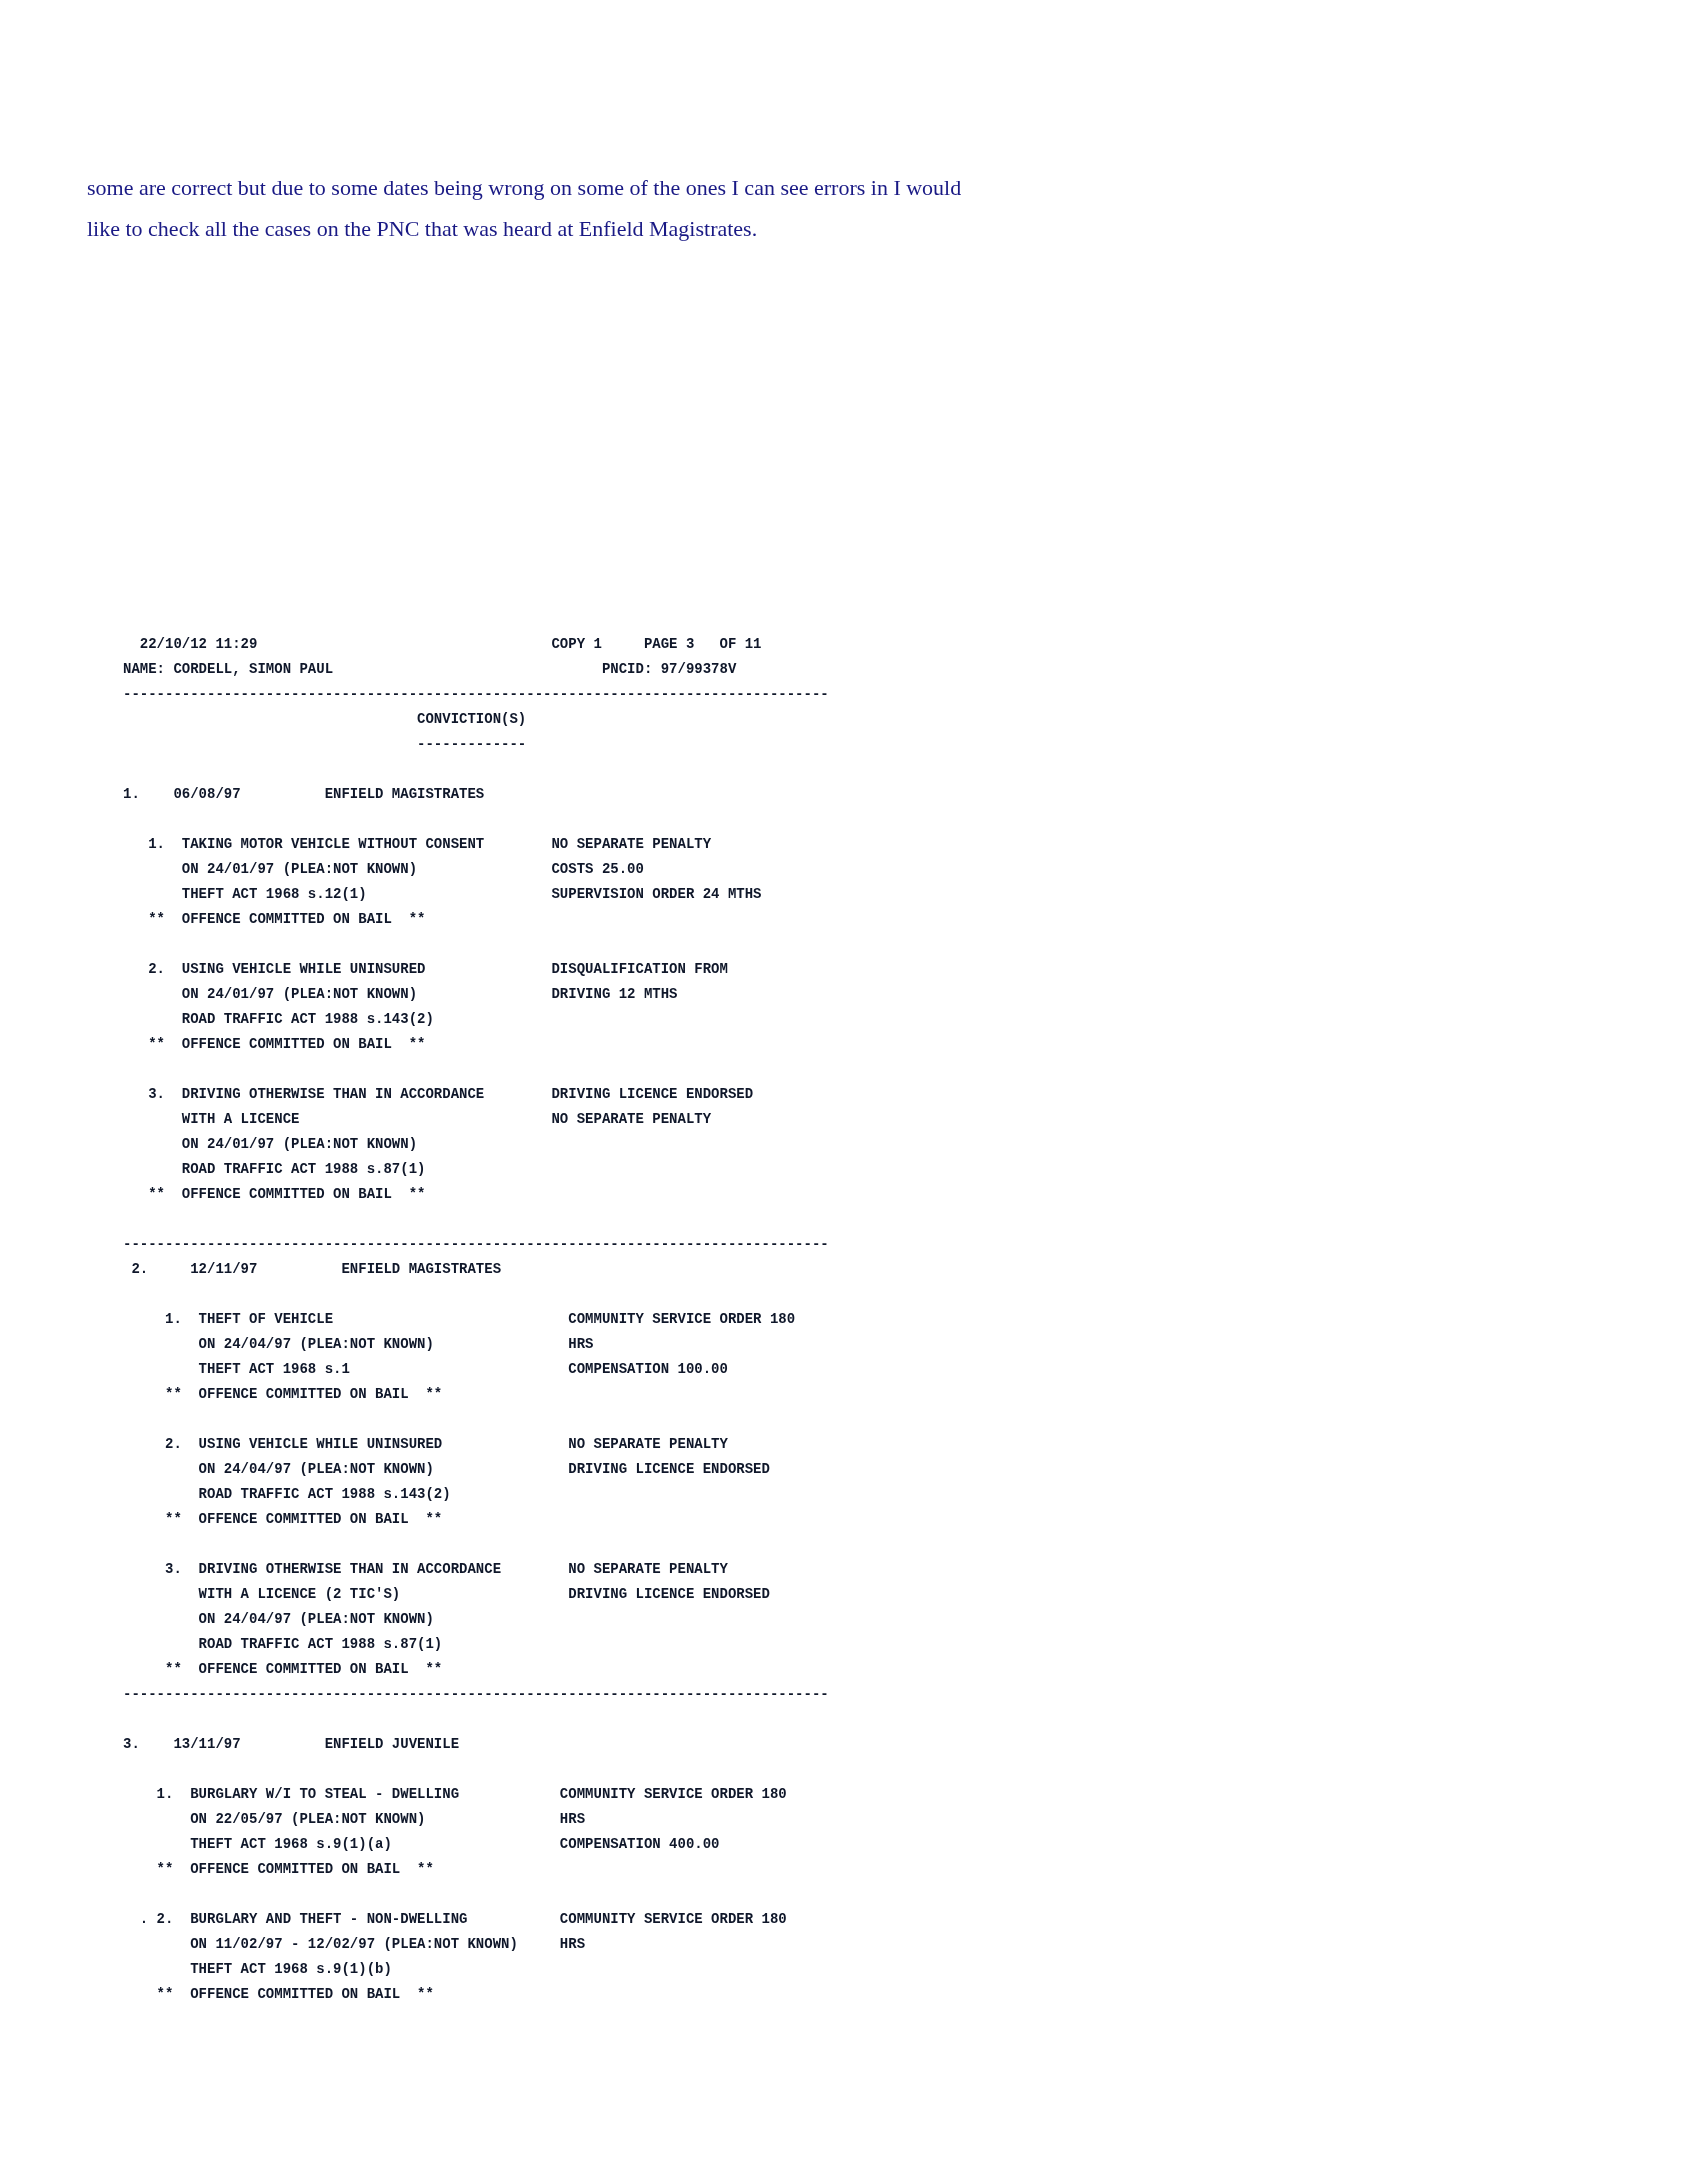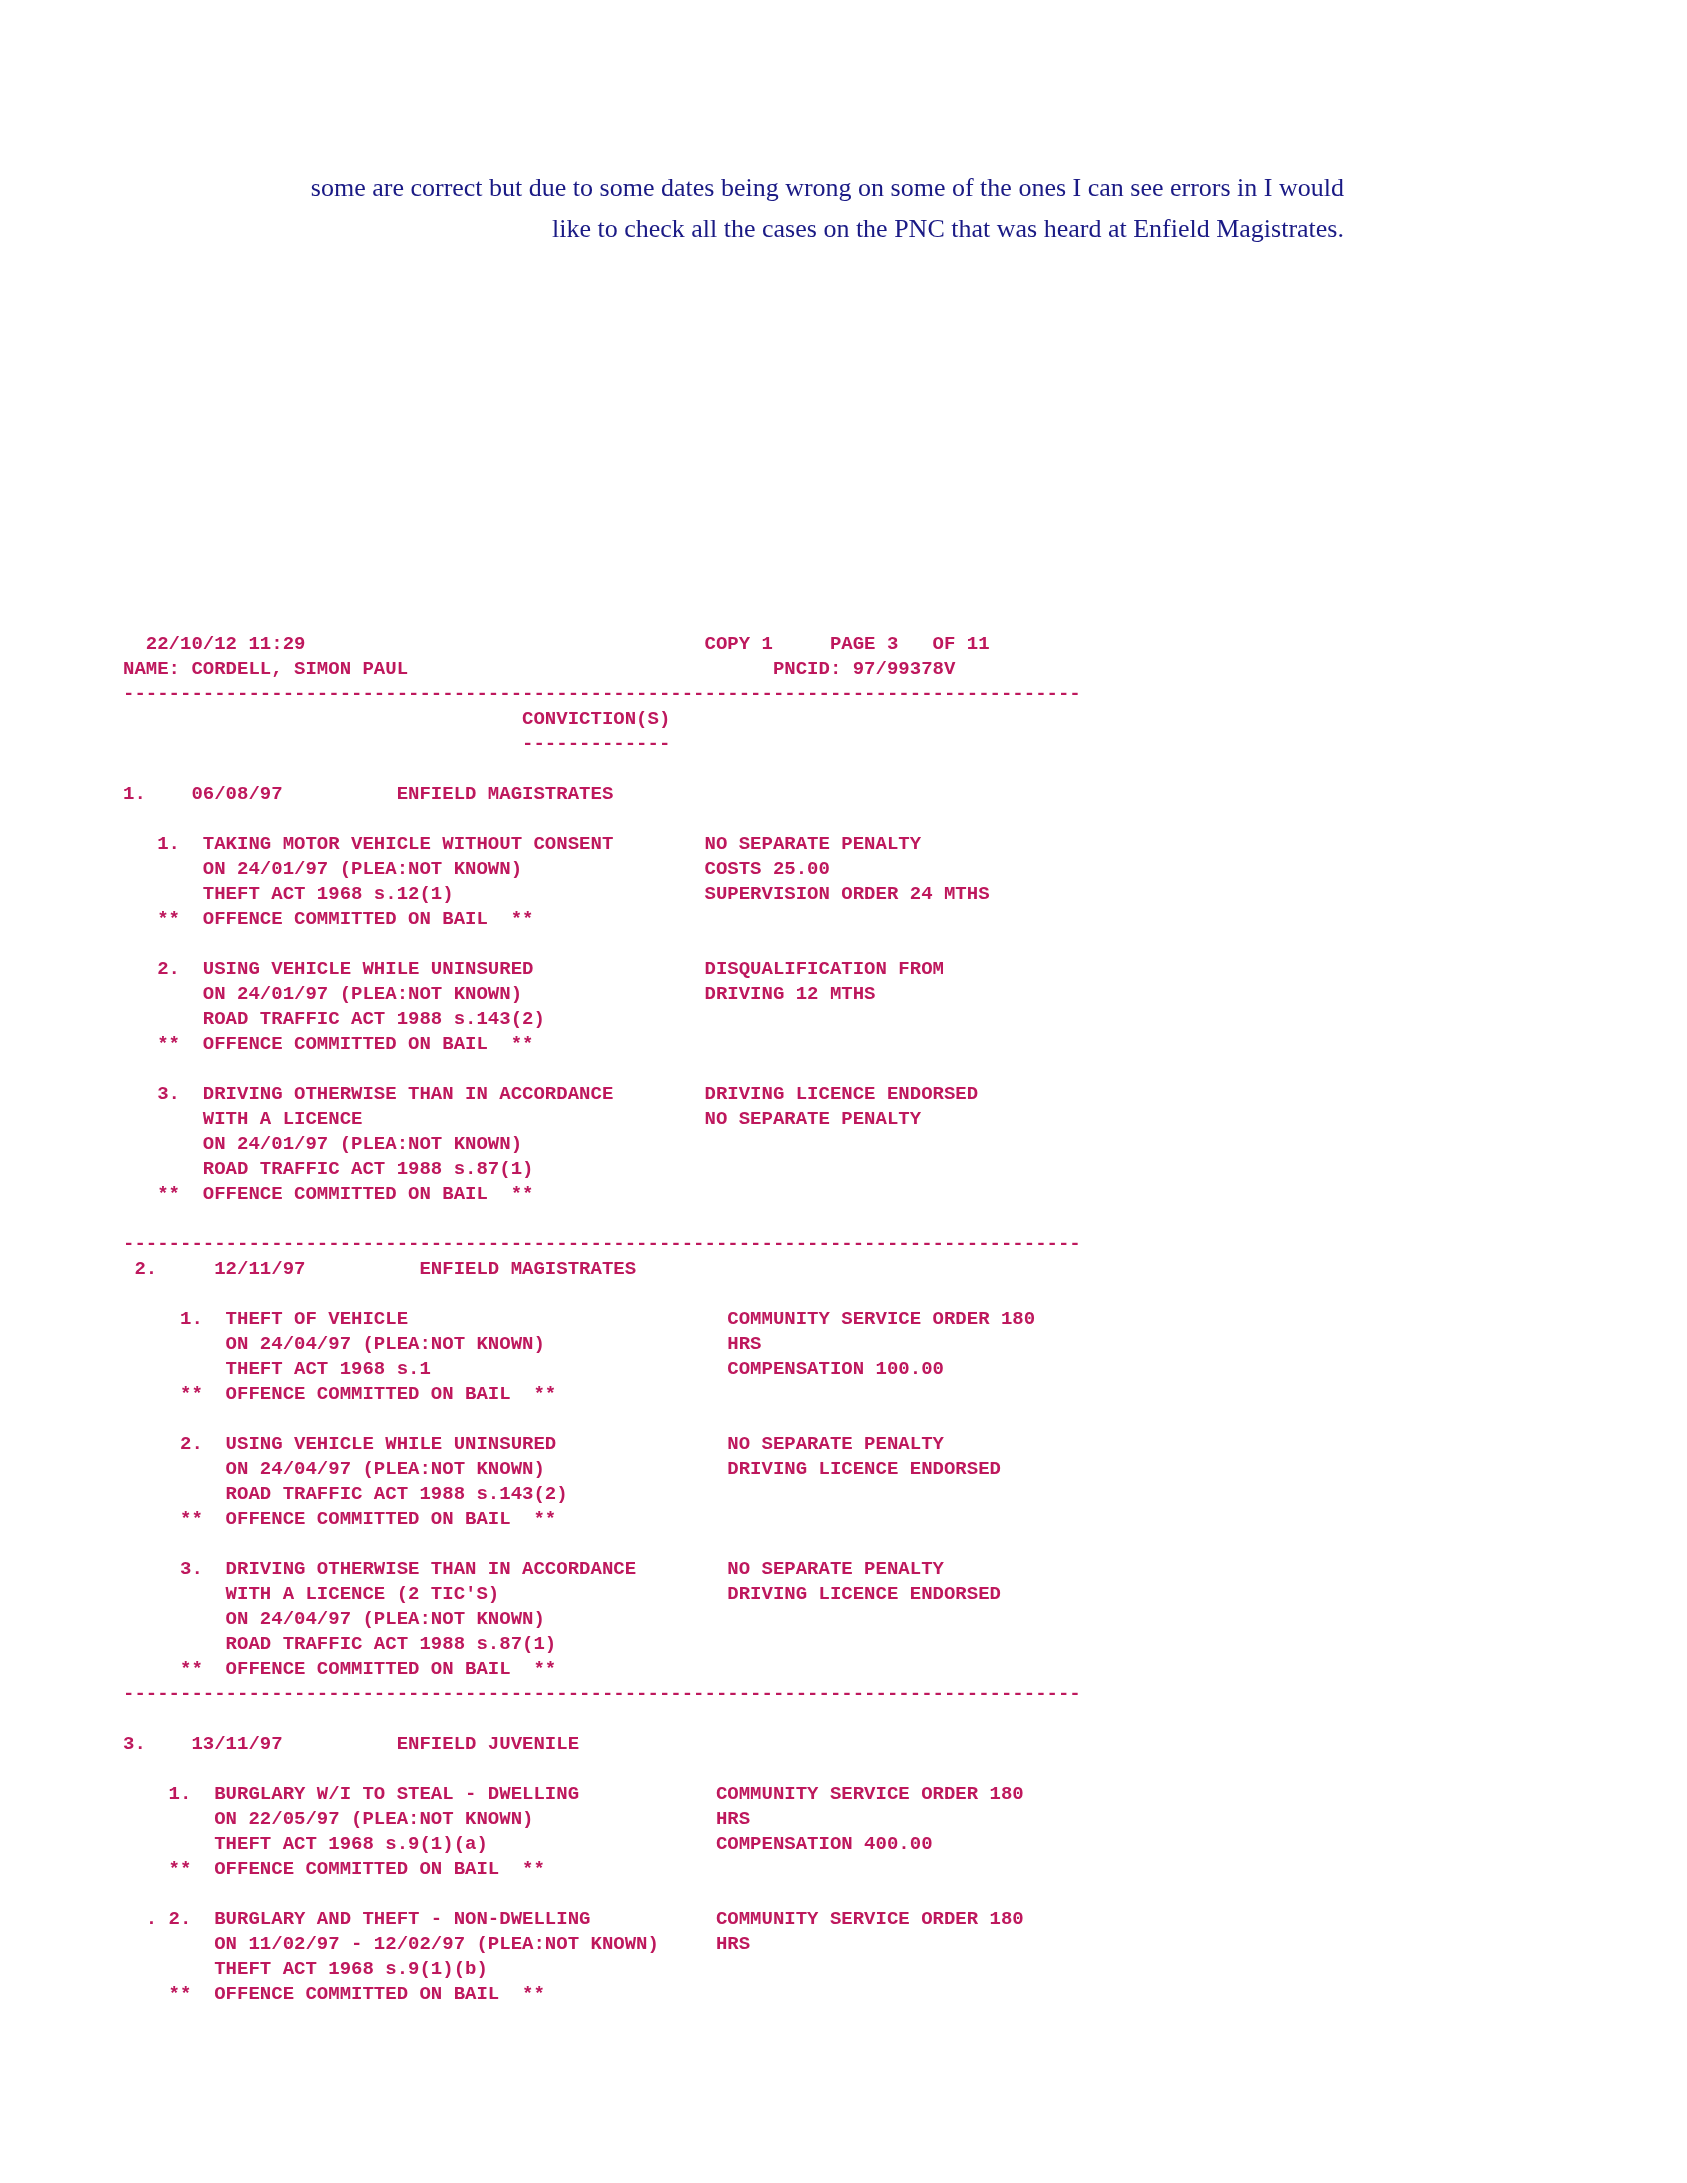--- a/index.html
+++ b/index.html
@@ -13,39 +13,38 @@
     height: 2183px;
     background: #ffffff;
     overflow: hidden;
   }
   .letter {
     position: absolute;
     left: 87px;
     top: 167px;
     width: 1257px;
     font-family: "Liberation Serif", serif;
-    font-size: 26px;
+    font-size: 22px;
     line-height: 41px;
     color: #1a1a85;
-    text-align: right;
   }
   .letter p {
     margin: 0 0 32px 0;
     white-space: pre-line;
   }
   .printout {
     position: absolute;
     left: 123px;
     top: 632px;
     margin: 0;
     font-family: "Liberation Mono", monospace;
-    font-size: 19px;
+    font-size: 14px;
     line-height: 25px;
     font-weight: bold;
-    color: #be185d;
+    color: #0f172a;
     white-space: pre;
     letter-spacing: 0;
   }
 </style>
 </head>
 <body>
 
 <div class="page">
 
   <div class="letter">

